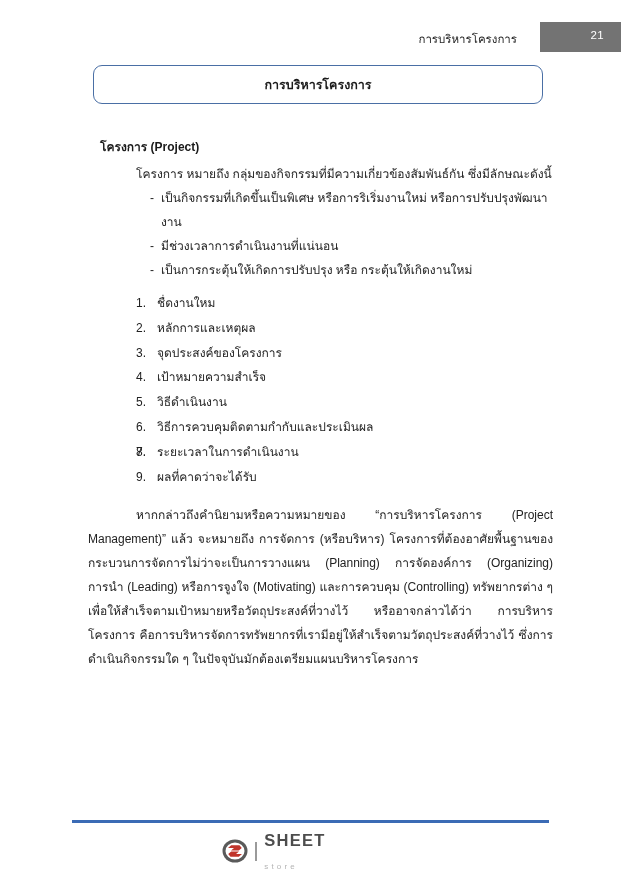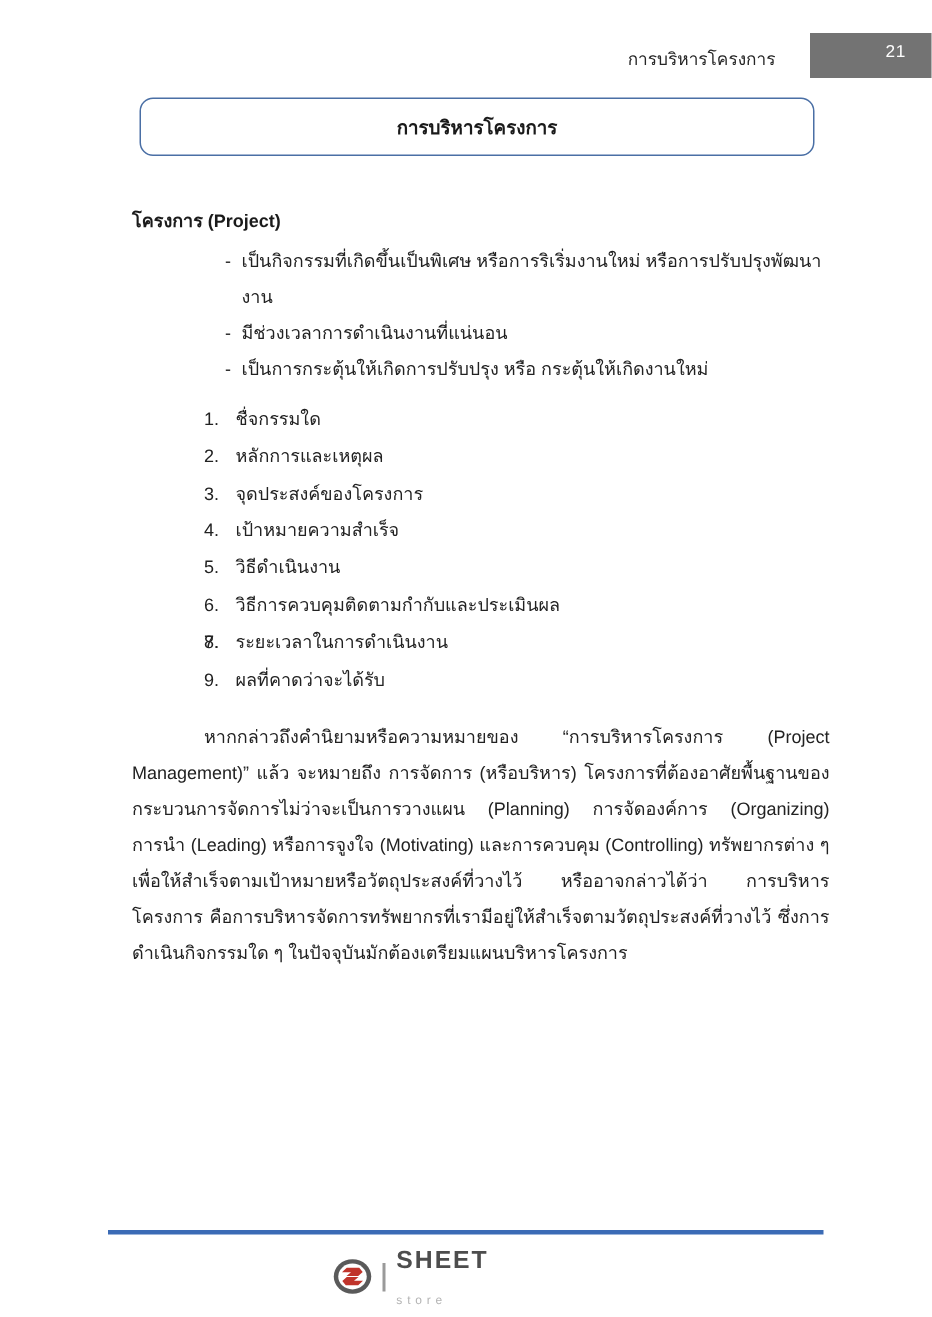--- a/index.html
+++ b/index.html
@@ -73,21 +73,21 @@
   .content {
     position: absolute;
     left: 88px;
     top: 138px;
     width: 465px;
   }
   .section-heading {
     font-size: 12px;
     font-weight: bold;
     color: #1a1a1a;
-    margin: 0 0 6px 0;
+    margin: 0 0 6px 12px;
     line-height: 1.5;
   }
   .body-para {
     font-size: 12px;
     color: #222222;
     line-height: 2.0;
     margin: 0;
     text-align: justify;
     text-justify: inter-word;
   }
@@ -197,30 +197,31 @@
   </div>
 </div>
 
 <div class="title-box">
   <div class="title-box-text">การบริหารโครงการ</div>
 </div>
 
 <div class="content">
 
   <h2 class="section-heading">โครงการ (Project)</h2>
+  <p class="body-para indented">โครงการ หมายถึง กลุ่มของกิจกรรมที่มีความเกี่ยวข้องสัมพันธ์กัน ซึ่งมีลักษณะดังนี้</p>
   <ul class="dash-list" id="project-bullets">
       <li><span class="dash-marker">-</span><span>เป็นกิจกรรมที่เกิดขึ้นเป็นพิเศษ หรือการริเริ่มงานใหม่ หรือการปรับปรุงพัฒนางาน</span></li>
       <li><span class="dash-marker">-</span><span>มีช่วงเวลาการดำเนินงานที่แน่นอน</span></li>
       <li><span class="dash-marker">-</span><span>เป็นการกระตุ้นให้เกิดการปรับปรุง หรือ กระตุ้นให้เกิดงานใหม่</span></li>
     </ul>
 
   <div class="spacer-sm"></div>
 
   <ol class="num-list" id="component-items">
-      <li><span class="num-marker">1.</span><span>ชื่จกรรมใด</span></li>
+      <li><span class="num-marker">1.</span><span>ชื่ดงานใหม</span></li>
       <li><span class="num-marker">2.</span><span>หลักการและเหตุผล</span></li>
       <li><span class="num-marker">3.</span><span>จุดประสงค์ของโครงการ</span></li>
       <li><span class="num-marker">4.</span><span>เป้าหมายความสำเร็จ</span></li>
       <li><span class="num-marker">5.</span><span>วิธีดำเนินงาน</span></li>
       <li><span class="num-marker">6.</span><span>วิธีการควบคุมติดตามกำกับและประเมินผล</span></li>
       <li><span class="num-marker">7.</span></li>
       <li><span class="num-marker">8.</span><span>ระยะเวลาในการดำเนินงาน</span></li>
       <li><span class="num-marker">9.</span><span>ผลที่คาดว่าจะได้รับ</span></li>
     </ol>
 

